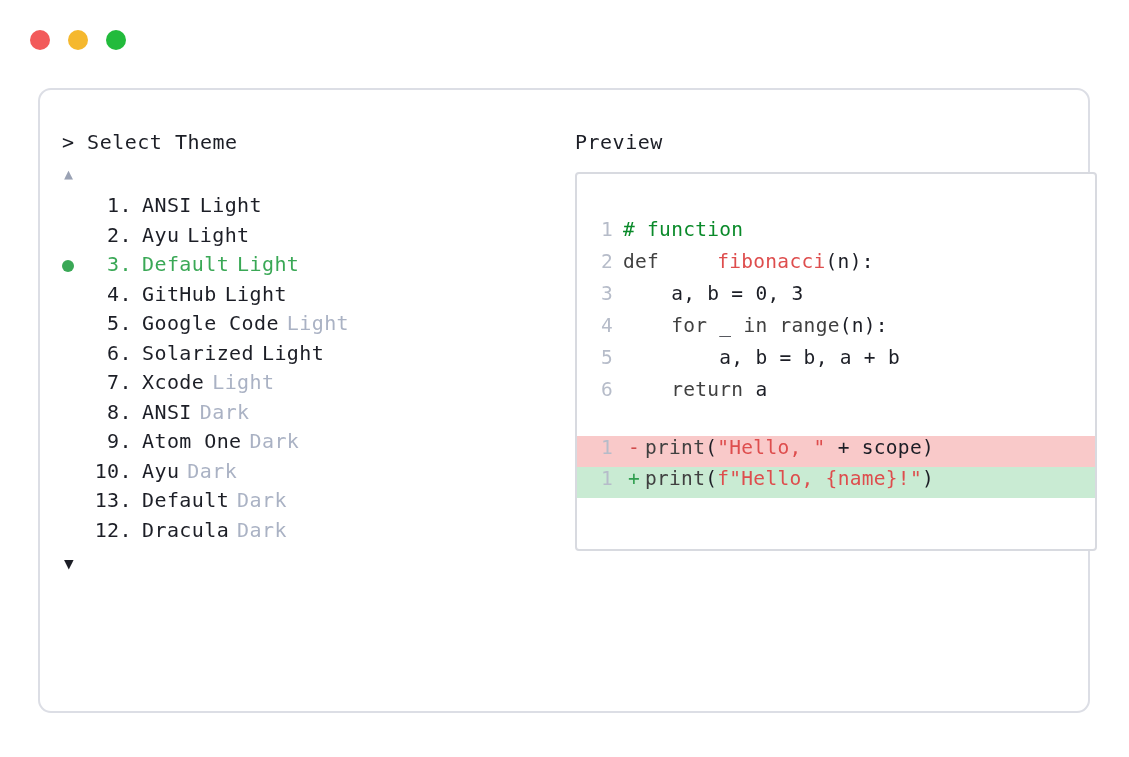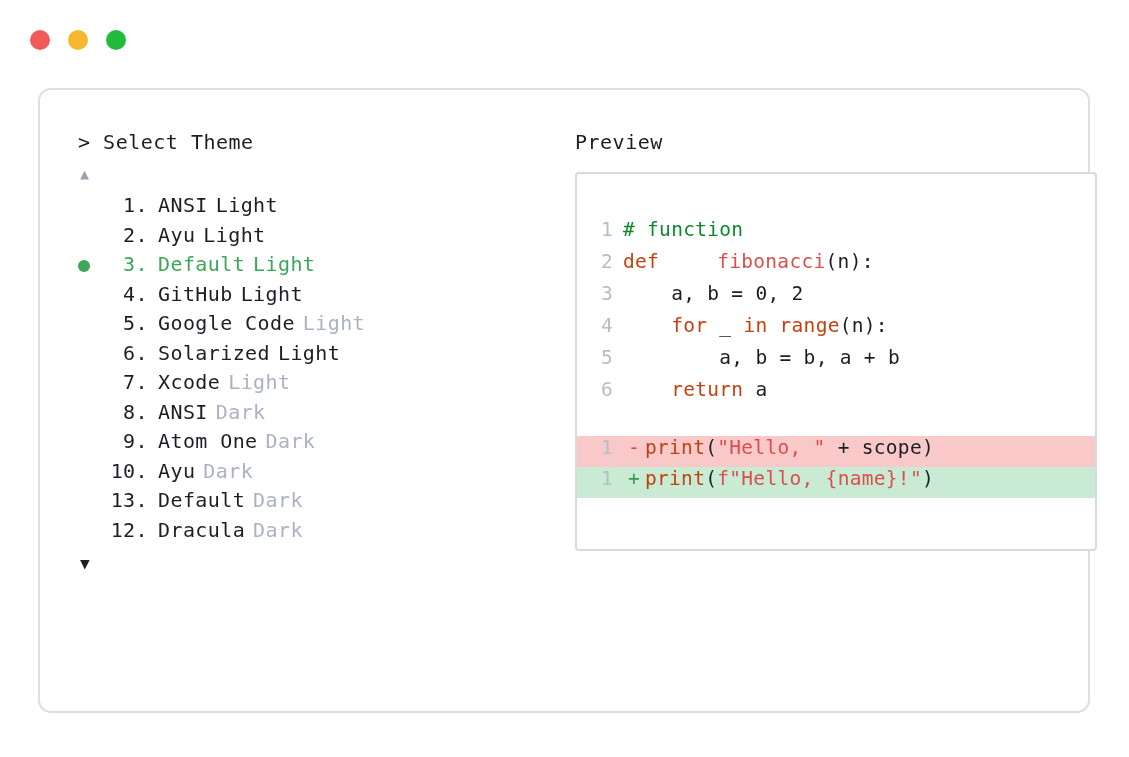--- a/index.html
+++ b/index.html
@@ -51,21 +51,20 @@
     width: 100%;
     height: 100%;
   }
 
   
   .left-col {
     position: absolute;
     left: 22px;
     top: 40px;
     width: 470px;
-    margin-left: 16px;
   }
   .prompt-line {
     font-size: 20px;
     color: #1c1e26;
     letter-spacing: 0.5px;
     white-space: pre;
   }
   .prompt-caret { color: #1c1e26; }
 
   .scroll-arrow {
@@ -173,21 +172,21 @@
     width: 46px;
     flex: 0 0 46px;
     text-align: right;
     color: #b6bcc9;
     padding-right: 10px;
     box-sizing: border-box;
   }
   .code-text { color: #1c1e26; }
 
   .tok-comment { color: #0a8a2a; }
-  .tok-keyword { color: #c2410c; }
+  .tok-keyword { color: #404040; }
   .tok-func    { color: #de4d4d; margin-left: 46px; }
   .tok-string  { color: #de4d4d; }
   .tok-plain   { color: #1c1e26; }
 
   .code-spacer { height: 26px; }
 
   .diff-line {
     display: flex;
     align-items: baseline;
     height: 31px;
@@ -240,21 +239,21 @@
       <div class="scroll-arrow scroll-arrow-down">▼</div>
     </div>
 
 
     <div class="right-col">
       <div class="preview-label">Preview</div>
       <div class="code-box">
         <div class="code-area">
             <div class="code-line"><span class="ln">1</span><span class="code-text"><span class="tok-comment"># function</span></span></div>
             <div class="code-line"><span class="ln">2</span><span class="code-text"><span class="tok-keyword">def </span><span class="tok-func">fibonacci</span><span class="tok-plain">(n):</span></span></div>
-            <div class="code-line"><span class="ln">3</span><span class="code-text"><span class="tok-plain">    a, b = 0, 2</span></span></div>
+            <div class="code-line"><span class="ln">3</span><span class="code-text"><span class="tok-plain">    a, b = 0, 3</span></span></div>
             <div class="code-line"><span class="ln">4</span><span class="code-text"><span class="tok-plain">    </span><span class="tok-keyword">for</span><span class="tok-plain"> _ </span><span class="tok-keyword">in range</span><span class="tok-plain">(n):</span></span></div>
             <div class="code-line"><span class="ln">5</span><span class="code-text"><span class="tok-plain">        a, b = b, a + b</span></span></div>
             <div class="code-line"><span class="ln">6</span><span class="code-text"><span class="tok-plain">    </span><span class="tok-keyword">return</span><span class="tok-plain"> a</span></span></div>
             <div class="code-spacer"></div>
             <div class="diff-line diff-del"><span class="ln">1</span><span class="diff-mark diff-mark-del">-</span><span class="code-text"><span class="tok-keyword">print</span><span class="tok-plain">(</span><span class="tok-string">"Hello, "</span><span class="tok-plain"> + scope)</span></span></div>
             <div class="diff-line diff-add"><span class="ln">1</span><span class="diff-mark diff-mark-add">+</span><span class="code-text"><span class="tok-keyword">print</span><span class="tok-plain">(</span><span class="tok-string">f"Hello, {name}!"</span><span class="tok-plain">)</span></span></div>
           </div>
       </div>
     </div>
 

